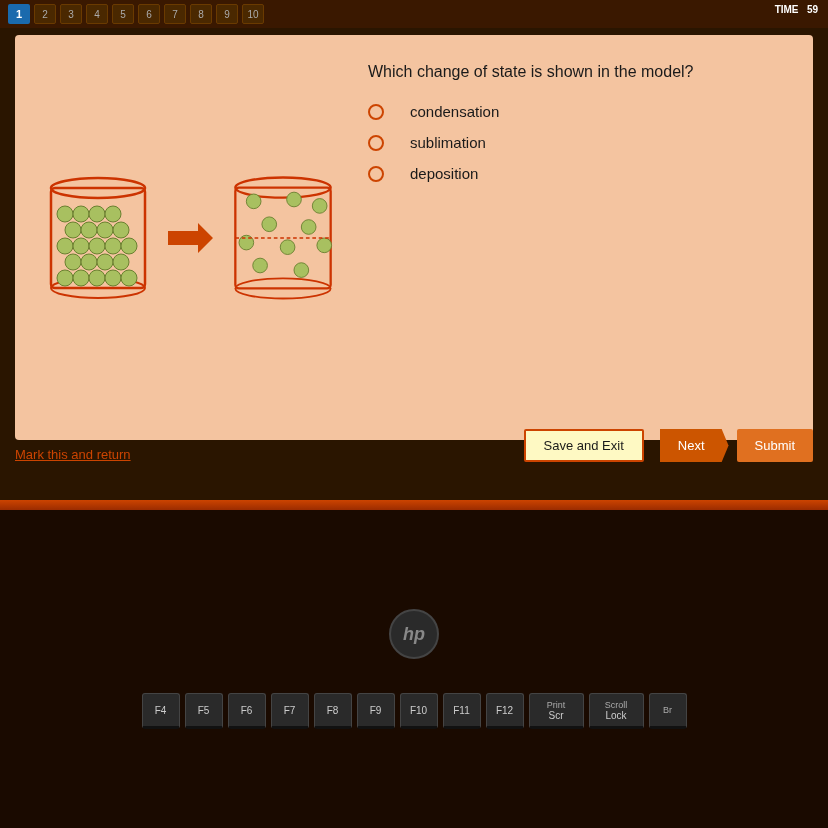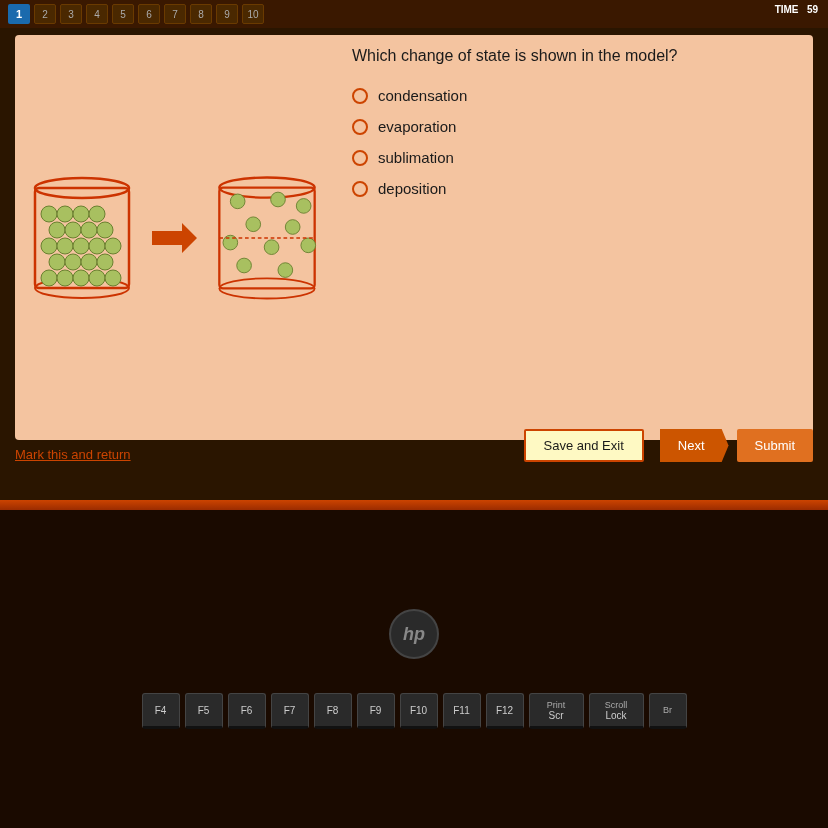--- a/index.html
+++ b/index.html
@@ -77,21 +77,21 @@
 
     
     .question-panel {
       position: absolute;
       top: 35px;
       left: 15px;
       right: 15px;
       bottom: 70px;
       background: #f4c4a0;
       border-radius: 4px;
-      padding: 12px;
+      padding: 28px;
       display: flex;
       flex-direction: column;
     }
 
     .question-content {
       display: flex;
       flex-direction: row;
       gap: 30px;
       flex: 1;
     }
@@ -133,21 +133,21 @@
 
     .question-text {
       font-size: 16px;
       color: #1a1a1a;
       margin-bottom: 8px;
     }
 
     .option-row {
       display: flex;
       align-items: center;
-      gap: 10px;
+      gap: 26px;
       cursor: pointer;
     }
 
     .radio-circle {
       width: 16px;
       height: 16px;
       border-radius: 50%;
       border: 2px solid #cc4400;
       background: transparent;
       flex-shrink: 0;
@@ -410,24 +410,20 @@
       </div>
 
       <div class="question-right">
         <div class="question-text">Which change of state is shown in the model?</div>
 
         <div class="option-row">
           <div class="radio-circle"></div>
           <span class="option-label">condensation</span>
         </div>
 
-        <div class="option-row">
-          <div class="radio-circle"></div>
-          <span class="option-label">evaporation</span>
-        </div>
 
         <div class="option-row">
           <div class="radio-circle"></div>
           <span class="option-label">sublimation</span>
         </div>
 
         <div class="option-row">
           <div class="radio-circle"></div>
           <span class="option-label">deposition</span>
         </div>

